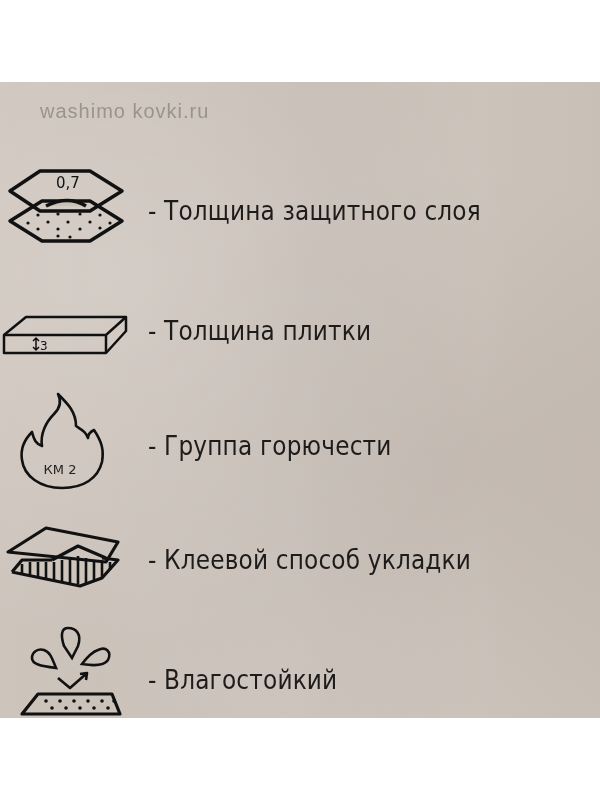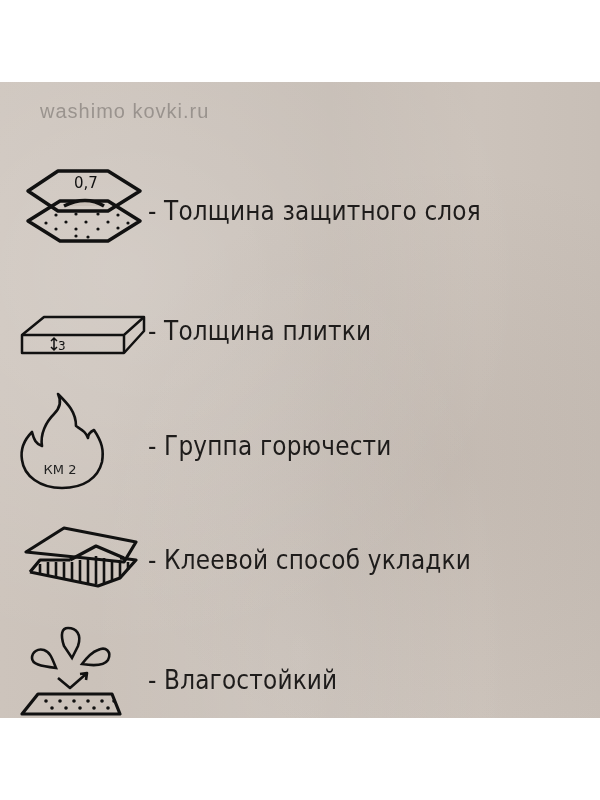--- a/index.html
+++ b/index.html
@@ -7,21 +7,21 @@
          font-family:"Liberation Sans", "DejaVu Sans", sans-serif; }
   .band { position:absolute; left:0; top:82px; width:600px; height:636px;
           background:
             radial-gradient(ellipse at 20% 30%, rgba(255,255,255,0.18), rgba(255,255,255,0) 60%),
             radial-gradient(ellipse at 75% 60%, rgba(120,105,95,0.10), rgba(0,0,0,0) 55%),
             radial-gradient(ellipse at 50% 90%, rgba(255,255,255,0.12), rgba(0,0,0,0) 50%),
             linear-gradient(90deg, #cdc4bc 0%, #c9c0b8 30%, #c6bdb5 55%, #ccc3bb 80%, #c8bfb7 100%); }
   .watermark { position:absolute; left:40px; top:100px; font-size:20px; color:#8d8782;
                letter-spacing:1px; filter:blur(0.6px); opacity:0.8; }
   .row { position:absolute; left:0; width:600px; }
-  .icon { position:absolute; left:20px; }
+  .icon { position:absolute; left:2px; }
   .label { position:absolute; left:148px; font-family:"DejaVu Sans", sans-serif;
            font-size:27px; color:#1e1c1b; letter-spacing:0.2px; transform:scaleX(0.86);
            transform-origin:left center; white-space:nowrap; }
   svg { display:block; }
 </style>
 </head>
 <body>
 
 <div class="band"></div>
 <div class="watermark">washimo kovki.ru</div>

